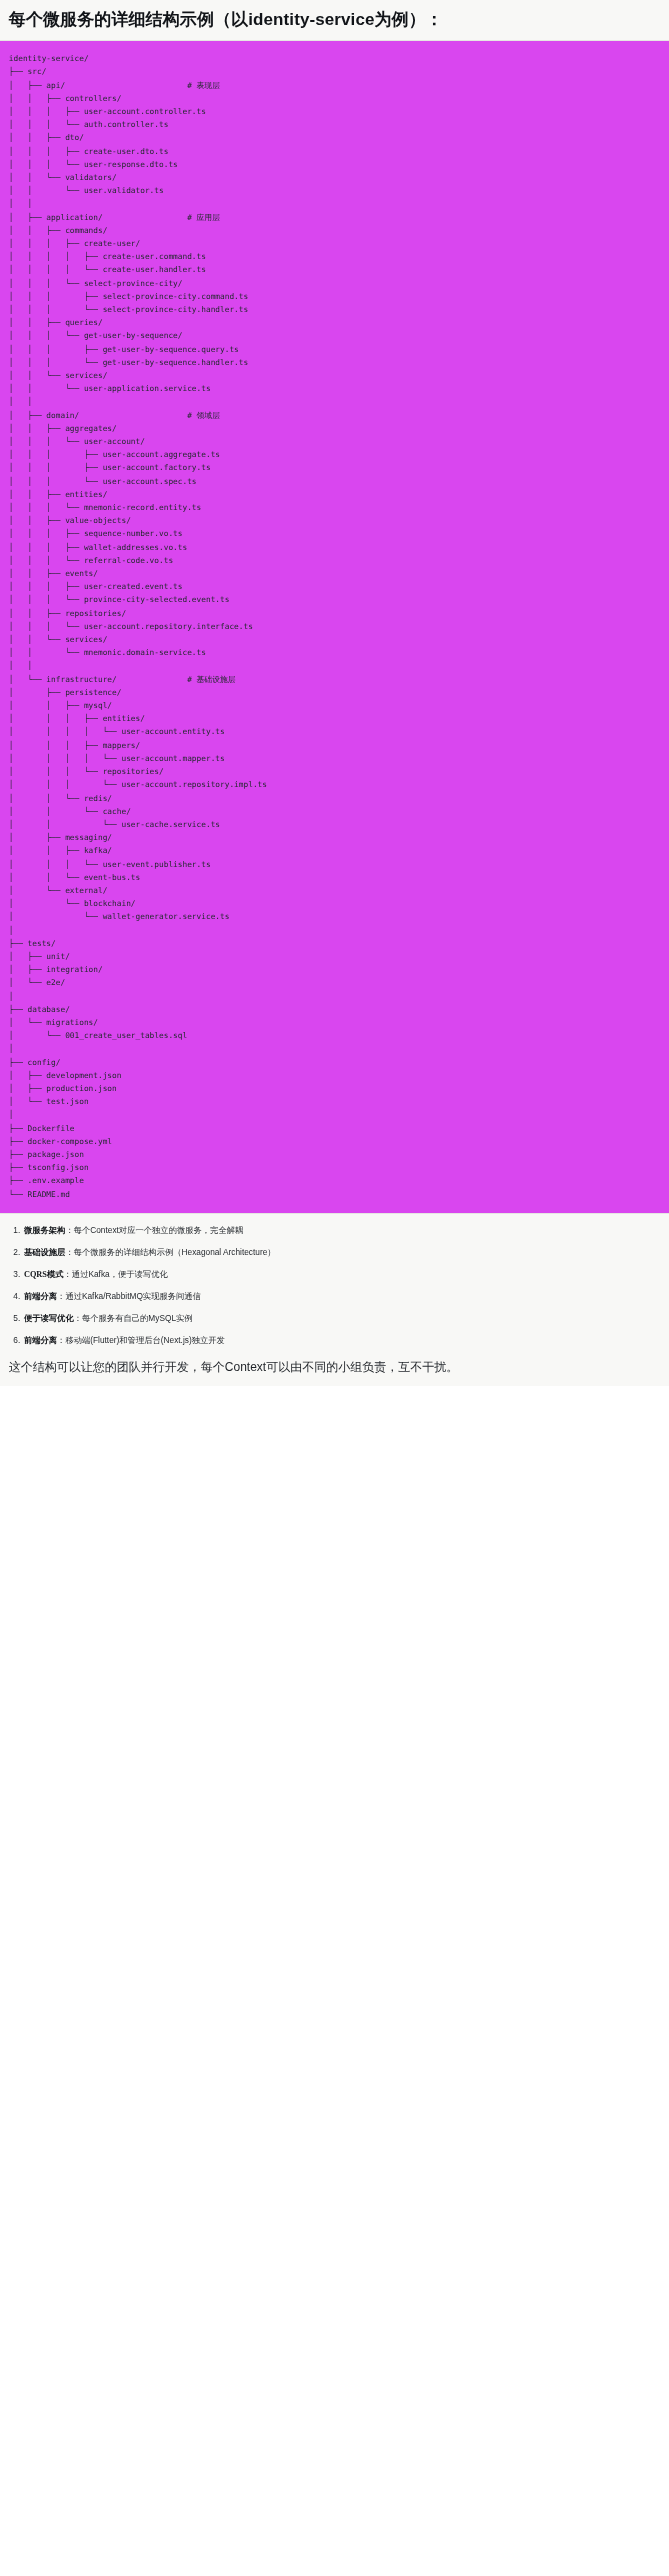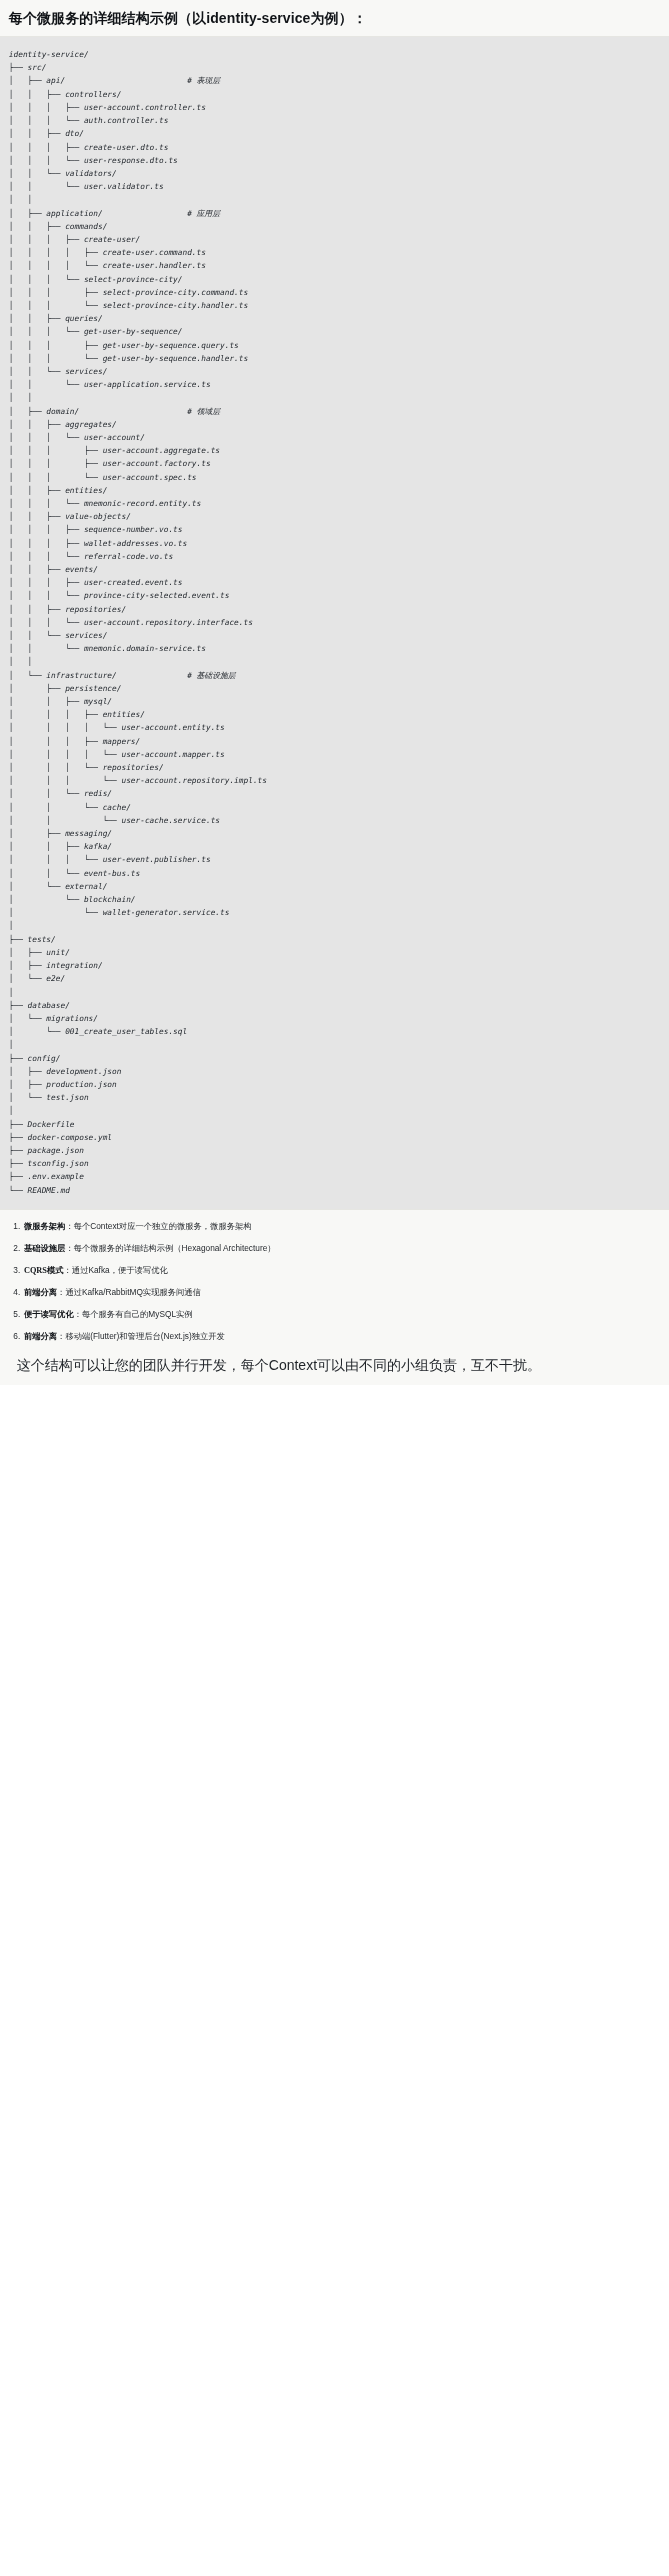--- a/index.html
+++ b/index.html
@@ -20,34 +20,33 @@
   }
 
   
   .heading-block {
     background: #f8f8f6;
     padding: 8.8px 8.8px 8.1px 8.8px;
     box-sizing: border-box;
     border-bottom: 0.6px solid #e6e6e2;
   }
   .heading-title {
-    font-size: 14px;
+    font-size: 17px;
     font-weight: 700;
     line-height: 1.35;
     letter-spacing: 0.1px;
     color: #111418;
     margin: 0;
   }
 
   
   .code-block {
-    background: #e5e5e5;
+    background: #d946ef;
     padding: 11.3px 8.8px 12.5px 8.8px;
     box-sizing: border-box;
-    font-style: italic;
   }
   pre.tree {
     margin: 0;
     font-family: "DejaVu Sans Mono", "Liberation Mono", monospace;
     font-size: 7.8px;
     line-height: 13.2px;
     color: #24292f;
     white-space: pre;
     tab-size: 4;
     overflow: visible;
@@ -81,22 +80,22 @@
   }
   ol.notes-list > li:last-child {
     margin-bottom: 4px;
   }
   ol.notes-list .k {
     font-weight: 700;
     color: #111418;
     font-family: Liberation Serif, serif;
   }
   .notes-footer {
-    margin: 10px 0 0 8px;
-    font-size: 14px;
+    margin: 10px 0 0 0;
+    font-size: 12px;
     line-height: 1.6;
     color: #1f2328;
   }
 </style>
 </head>
 <body>
 
 <div class="page">
 
   <section class="heading-block">
@@ -188,21 +187,21 @@
 ├── Dockerfile
 ├── docker-compose.yml
 ├── package.json
 ├── tsconfig.json
 ├── .env.example
 └── README.md</pre>
   </section>
 
   <section class="notes-block">
     <ol class="notes-list" id="notes-list">
-        <li><span class="k">微服务架构</span><span>：每个Context对应一个独立的微服务，微服务架构</span></li>
+        <li><span class="k">微服务架构</span><span>：每个Context对应一个独立的微服务，完全解耦</span></li>
         <li><span class="k">基础设施层</span><span>：每个微服务的详细结构示例（Hexagonal Architecture）</span></li>
         <li><span class="k">CQRS模式</span><span>：通过Kafka，便于读写优化</span></li>
         <li><span class="k">前端分离</span><span>：通过Kafka/RabbitMQ实现服务间通信</span></li>
         <li><span class="k">便于读写优化</span><span>：每个服务有自己的MySQL实例</span></li>
         <li><span class="k">前端分离</span><span>：移动端(Flutter)和管理后台(Next.js)独立开发</span></li>
       </ol>
     <p class="notes-footer">这个结构可以让您的团队并行开发，每个Context可以由不同的小组负责，互不干扰。</p>
   </section>
 
 </div>

